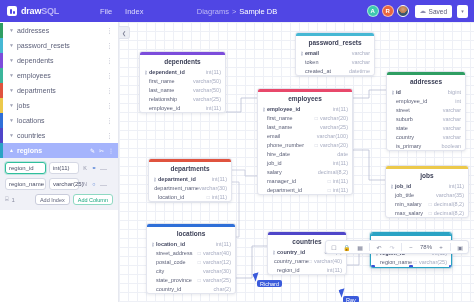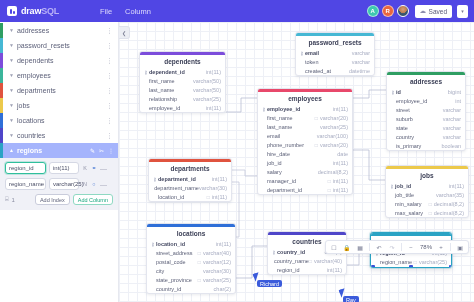--- a/index.html
+++ b/index.html
@@ -247,21 +247,24 @@
 
   <div class="topbar">
     <div class="brand">
       <div class="brand-mark"></div>
       <div class="brand-text">
         <span class="brand-draw">draw</span><span class="brand-sql">SQL</span>
       </div>
     </div>
     <div class="topnav">
       <div class="topnav-item">File</div>
-      <div class="topnav-item">Column</div>
+      <div class="topnav-item">Index</div>
+    </div>
+    <div class="top-title">
+      <span class="title-crumb">Diagrams</span><span class="title-sep">&gt;</span><span class="title-name">Sample DB</span>
     </div>
     <div class="top-right">
       <div class="avatar a">A</div>
       <div class="avatar r">R</div>
       <div class="avatar photo"></div>
       <div class="saved-btn">
         <span class="cloud-ico">☁</span>
         <span>Saved</span>
       </div>
       <div class="saved-caret">▾</div>

